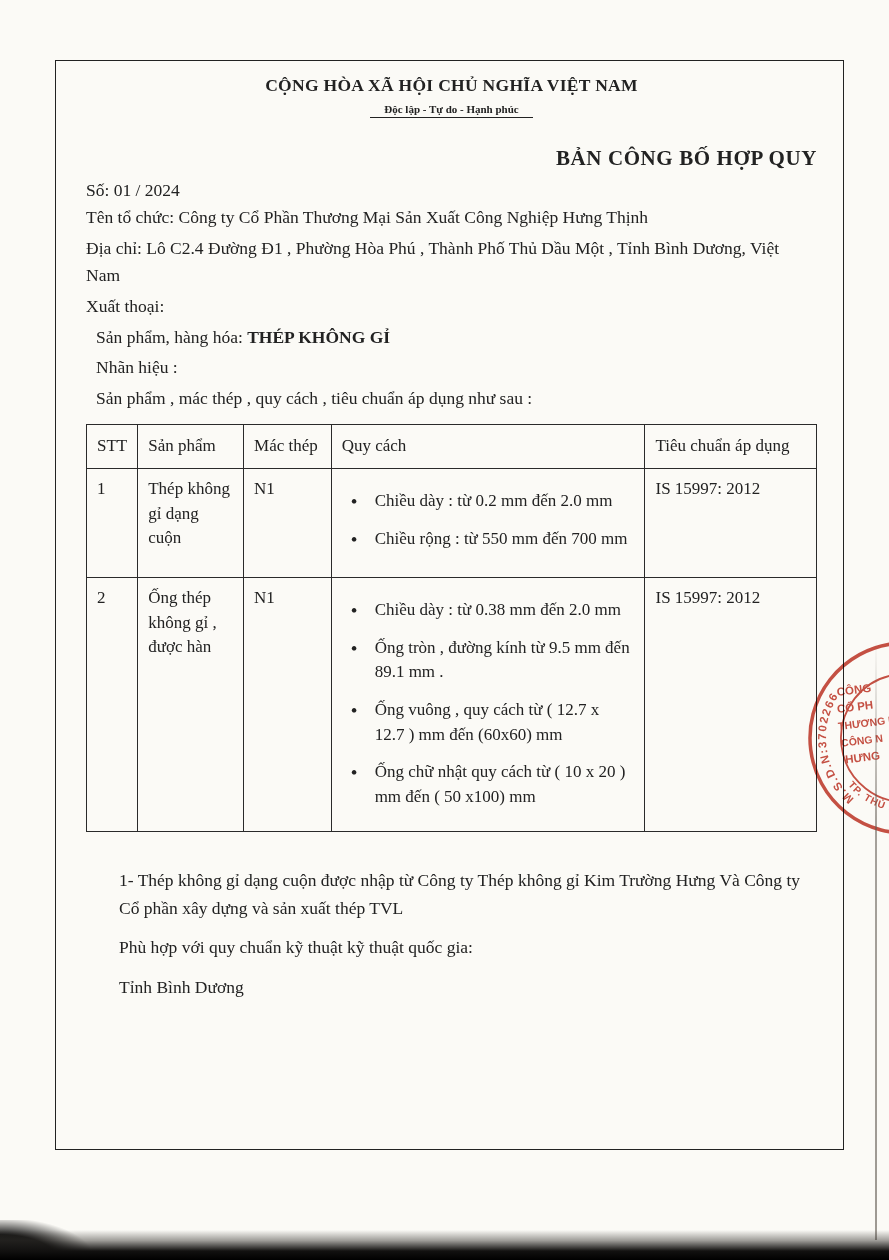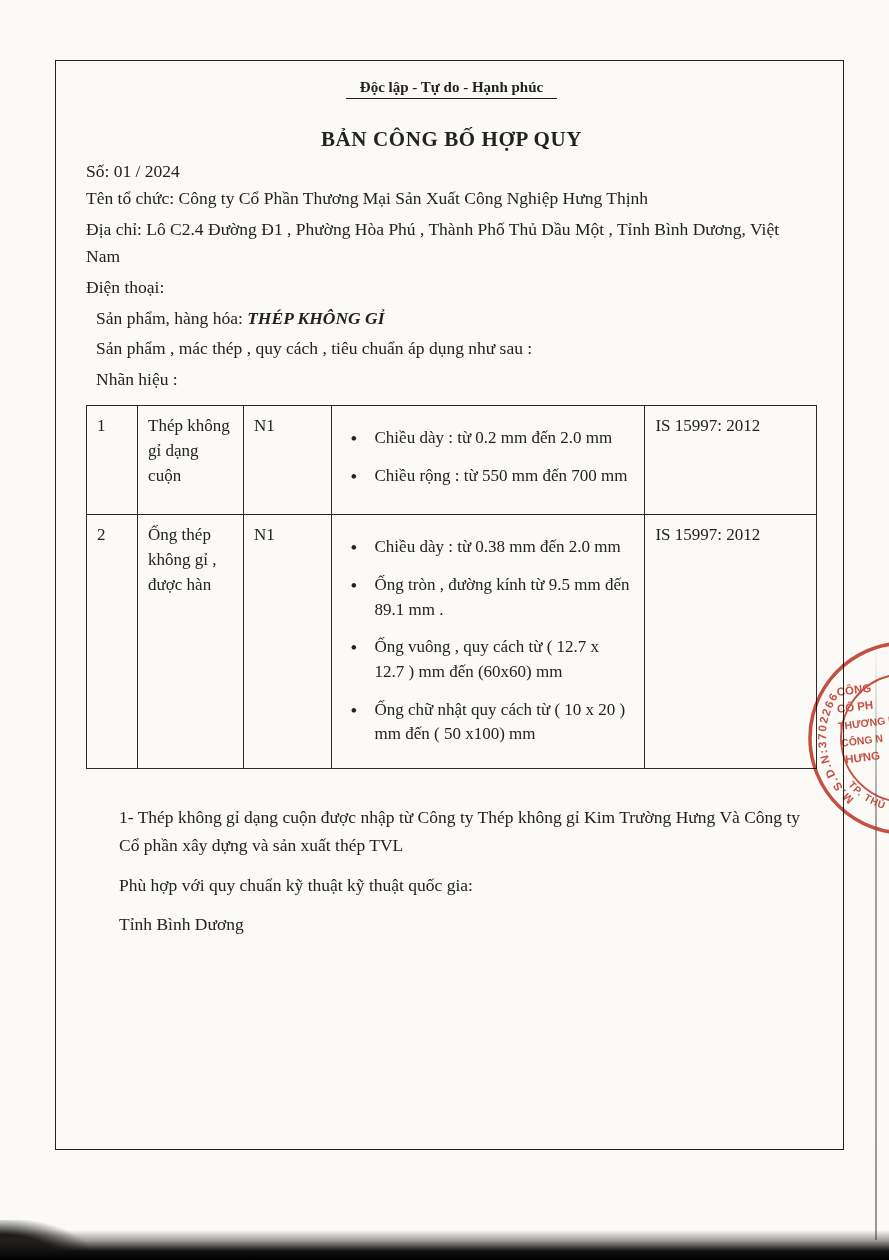--- a/index.html
+++ b/index.html
@@ -10,29 +10,29 @@
     color:#222;
   }
   .frame{
     position:absolute;left:55px;top:60px;width:789px;height:1090px;
     border:1.6px solid #222;box-sizing:border-box;
     padding:14px 26px 0 30px;
   }
   .h1{text-align:center;font-weight:bold;font-size:17.5px;letter-spacing:.3px;}
   .h2{text-align:center;margin-top:3px;}
   .h2 span{
-    display:inline-block;font-weight:bold;font-size:15px;
+    display:inline-block;font-weight:bold;font-size:11px;
     border-bottom:1.6px solid #222;padding:0 14px 2px 14px;
   }
-  .title{text-align:center;font-weight:bold;font-size:21px;margin-top:28px;letter-spacing:.6px;}
+  .title{text-align:right;font-weight:bold;font-size:21px;margin-top:28px;letter-spacing:.6px;}
   .docnum{font-size:17.5px;margin-top:9px;}
   .info{}
   .info p{margin:3px 0;font-size:17.5px;line-height:1.58;}
   .ind{padding-left:10px;}
-  .bold{font-weight:bold;font-style:italic;}
+  .bold{font-weight:bold;}
   table.spec{
     width:100%;margin-top:12px;border-collapse:collapse;font-size:17px;
   }
   table.spec th,table.spec td{
     border:1.5px solid #2a2a2a;padding:8px 10px;vertical-align:top;
     text-align:left;font-weight:normal;line-height:1.45;
   }
   table.spec th{padding:9px 10px;}
   tr.r1>td{height:92px;}
   tr.r2>td{height:236px;}
@@ -64,45 +64,53 @@
   .edge-line{
     position:absolute;right:12px;top:640px;bottom:20px;width:2px;
     background:linear-gradient(180deg, rgba(95,88,80,0) 0%, rgba(95,88,80,.55) 30%, rgba(95,88,80,.6) 100%);
   }
 </style>
 </head>
 <body>
 
 <div class="frame">
 
+  <div class="h1">CỘNG HÒA XÃ HỘI CHỦ NGHĨA VIỆT NAM</div>
   <div class="h2">
     <span>Độc lập - Tự do - Hạnh phúc</span>
   </div>
 
   <div class="title">BẢN CÔNG BỐ HỢP QUY</div>
   <div class="docnum">Số: 01 / 2024</div>
 
   <div class="info">
     <p>Tên tổ chức: Công ty Cổ Phần Thương Mại Sản Xuất Công Nghiệp Hưng Thịnh</p>
     <p>Địa chỉ: Lô C2.4 Đường Đ1 , Phường Hòa Phú , Thành Phố Thủ Dầu Một , Tỉnh Bình Dương, Việt Nam</p>
-    <p>Điện thoại:</p>
+    <p>Xuất thoại:</p>
     <p class="ind"><span>Sản phẩm, hàng hóa: </span><span class="bold">THÉP KHÔNG GỈ</span></p>
+    <p class="ind">Nhãn hiệu :</p>
     <p class="ind">Sản phẩm , mác thép , quy cách , tiêu chuẩn áp dụng như sau :</p>
-    <p class="ind">Nhãn hiệu :</p>
   </div>
 
   <table class="spec">
     <colgroup>
       <col style="width:7%">
         <col style="width:14.5%">
         <col style="width:12%">
         <col style="width:43%">
         <col style="width:23.5%">
     </colgroup>
     <tbody>
+        <tr>
+      <th class="stt">STT</th>
+      <th>Sản phẩm</th>
+      <th>Mác thép</th>
+      <th>Quy cách</th>
+      <th>Tiêu chuẩn áp dụng</th>
+    </tr>
     <tr class="r1">
       <td class="stt">1</td>
       <td>Thép không gỉ dạng cuộn</td>
       <td class="mac">N1</td>
       <td>
         <div class="b">Chiều dày : từ 0.2 mm đến 2.0 mm</div>
         <div class="b">Chiều rộng : từ 550 mm đến 700 mm</div>
       </td>
       <td>IS 15997: 2012</td>
     </tr>

